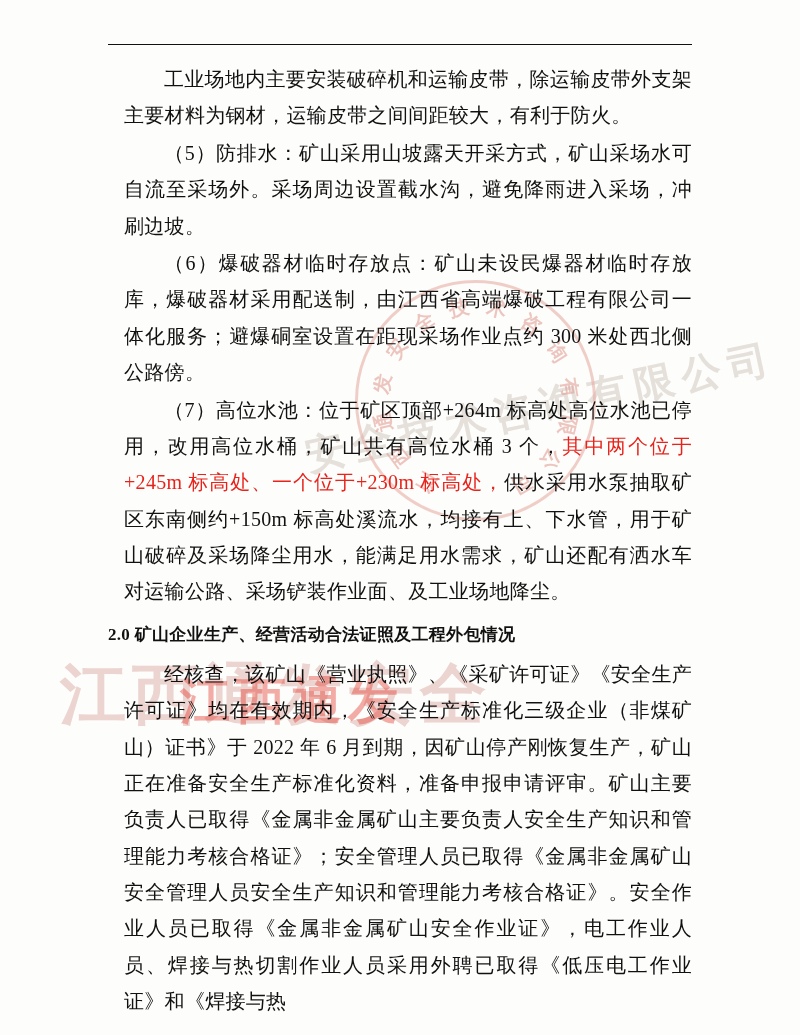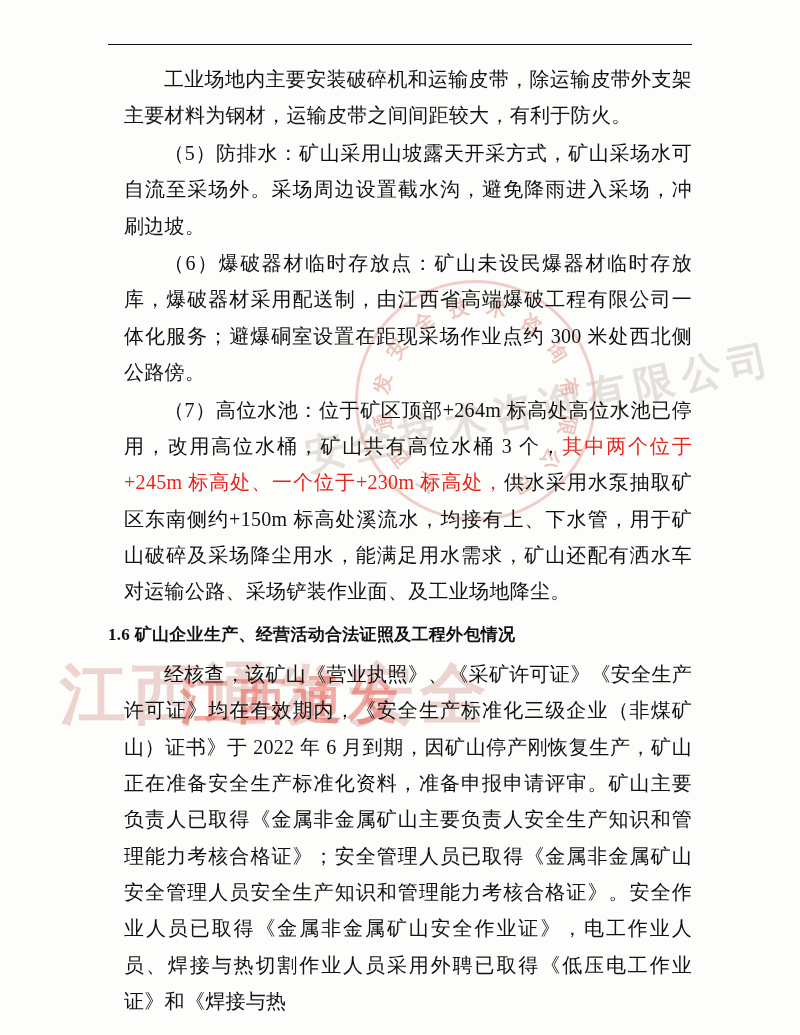--- a/index.html
+++ b/index.html
@@ -171,21 +171,21 @@
 
     <div class="header-rule"></div>
 
     <div id="bodyTop">
         <p class="body"><span>工业场地内主要安装破碎机和运输皮带，除运输皮带外支架主要材料为钢材，运输皮带之间间距较大，有利于防火。</span></p>
         <p class="body"><span>（5）防排水：矿山采用山坡露天开采方式，矿山采场水可自流至采场外。采场周边设置截水沟，避免降雨进入采场，冲刷边坡。</span></p>
         <p class="body"><span>（6）爆破器材临时存放点：矿山未设民爆器材临时存放库，爆破器材采用配送制，由江西省高端爆破工程有限公司一体化服务；避爆硐室设置在距现采场作业点约 300 米处西北侧公路傍。</span></p>
         <p class="body"><span>（7）高位水池：位于矿区顶部+264m 标高处高位水池已停用，改用高位水桶，矿山共有高位水桶 3 个，</span><span class="red">其中两个位于+245m 标高处、一个位于+230m 标高处，</span><span>供水采用水泵抽取矿区东南侧约+150m 标高处溪流水，均接有上、下水管，用于矿山破碎及采场降尘用水，能满足用水需求，矿山还配有洒水车对运输公路、采场铲装作业面、及工业场地降尘。</span></p>
       </div>
 
-    <h2 class="section">1.6 矿山企业生产、经营活动合法证照及工程外包情况</h2>
+    <h2 class="section">2.0 矿山企业生产、经营活动合法证照及工程外包情况</h2>
 
     <div id="bodyBottom">
         <p class="body"><span>经核查，该矿山《营业执照》、《采矿许可证》《安全生产许可证》均在有效期内，《安全生产标准化三级企业（非煤矿山）证书》于 2022 年 6 月到期，因矿山停产刚恢复生产，矿山正在准备安全生产标准化资料，准备申报申请评审。矿山主要负责人已取得《金属非金属矿山主要负责人安全生产知识和管理能力考核合格证》；安全管理人员已取得《金属非金属矿山安全管理人员安全生产知识和管理能力考核合格证》。安全作业人员已取得《金属非金属矿山安全作业证》，电工作业人员、焊接与热切割作业人员采用外聘已取得《低压电工作业证》和《焊接与热</span></p>
       </div>
 
   </div>
 
 </div>
 
 </body></html>

